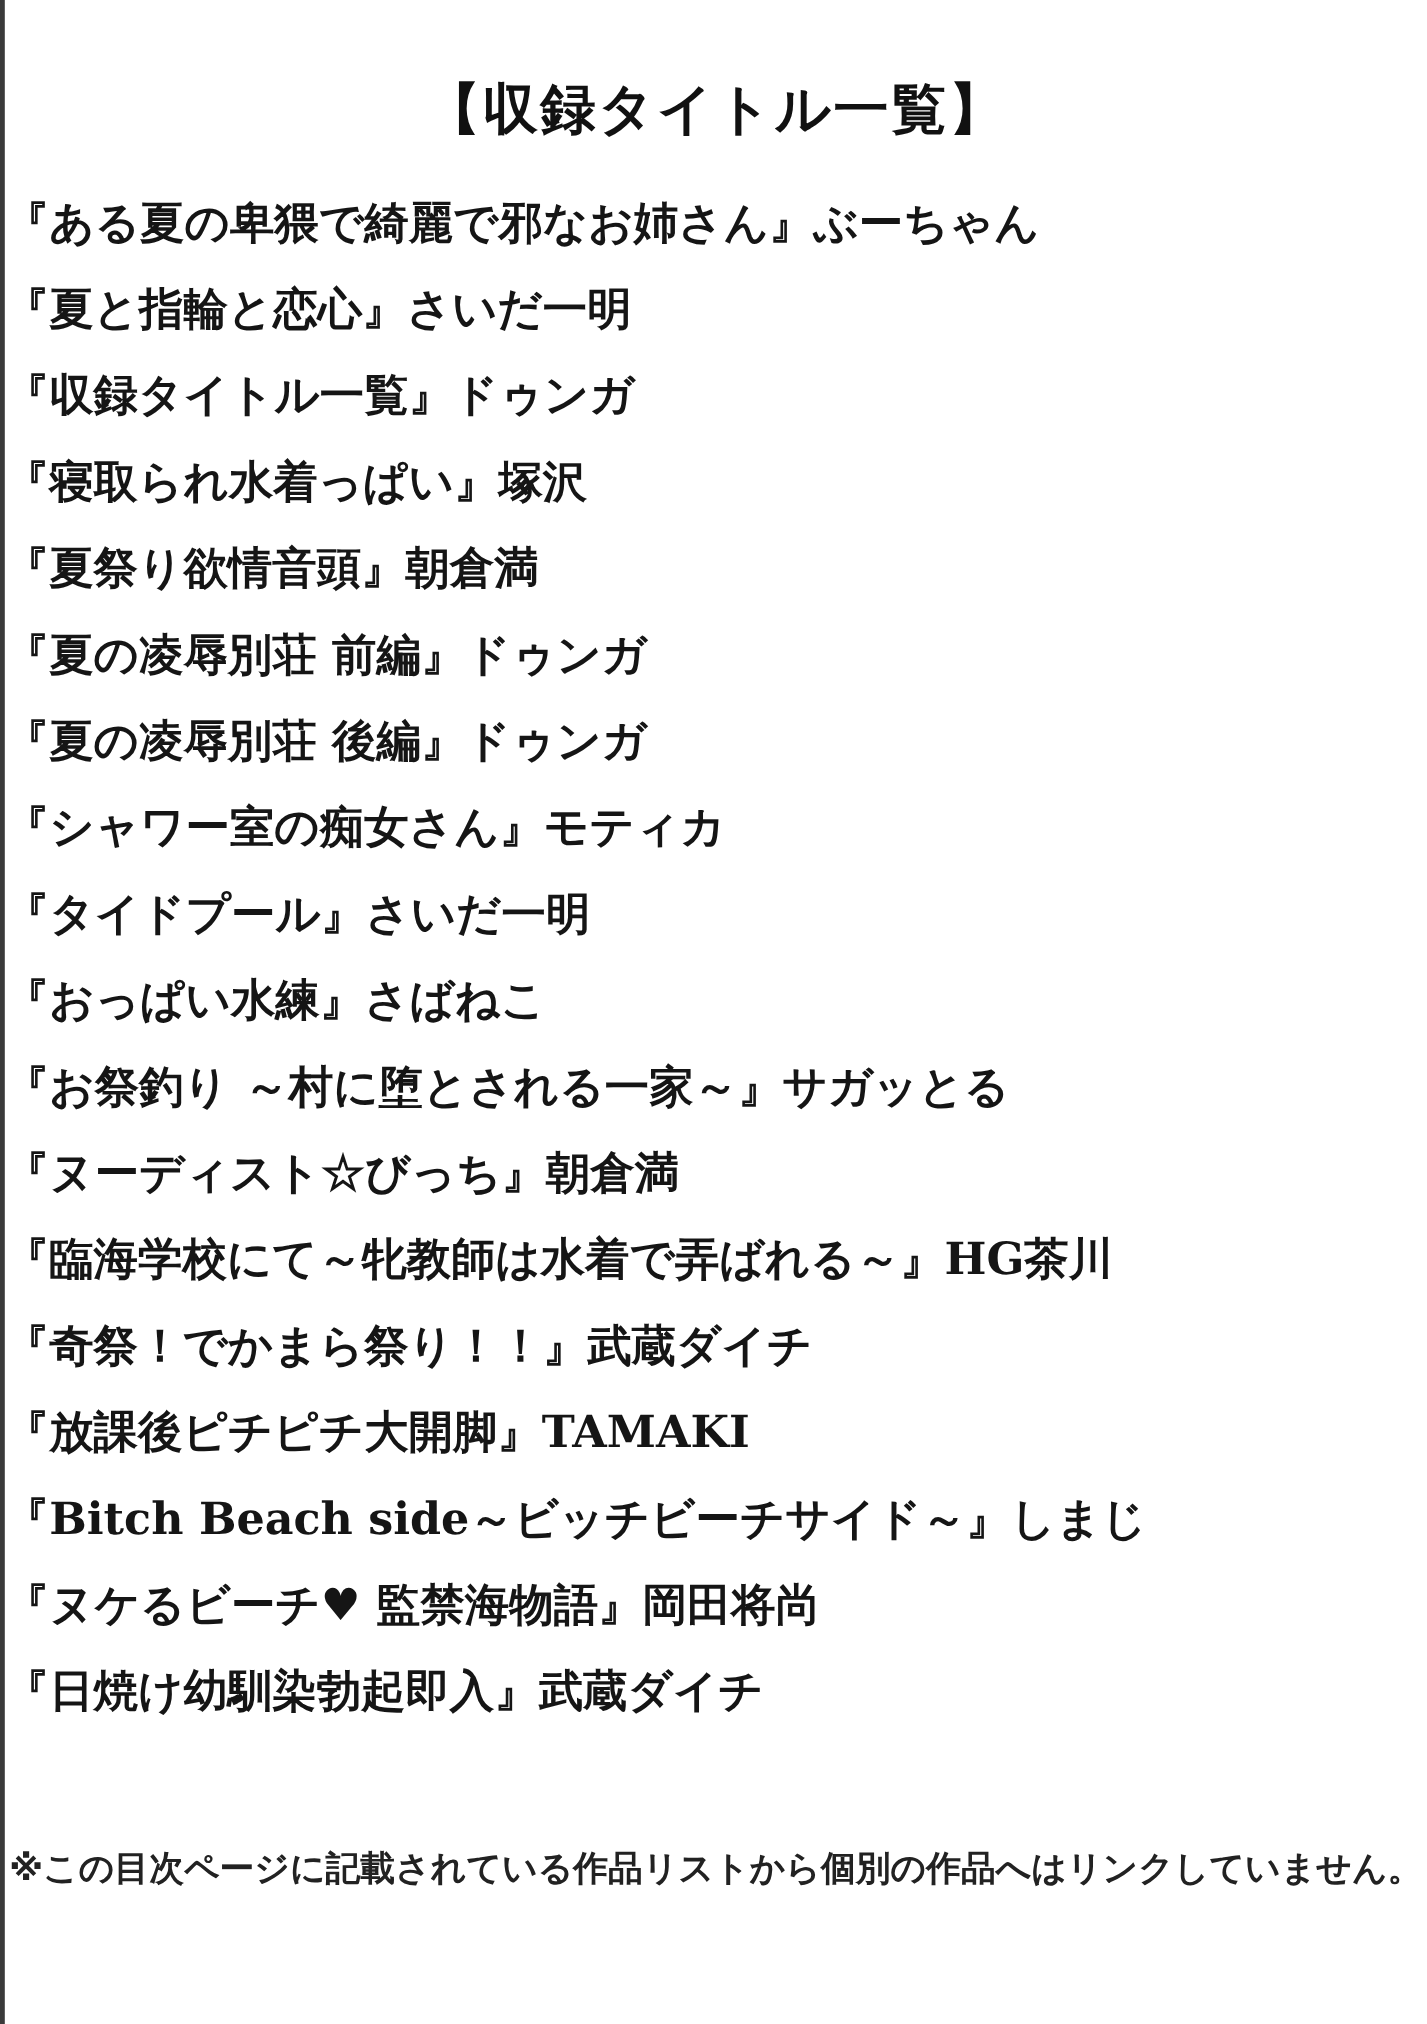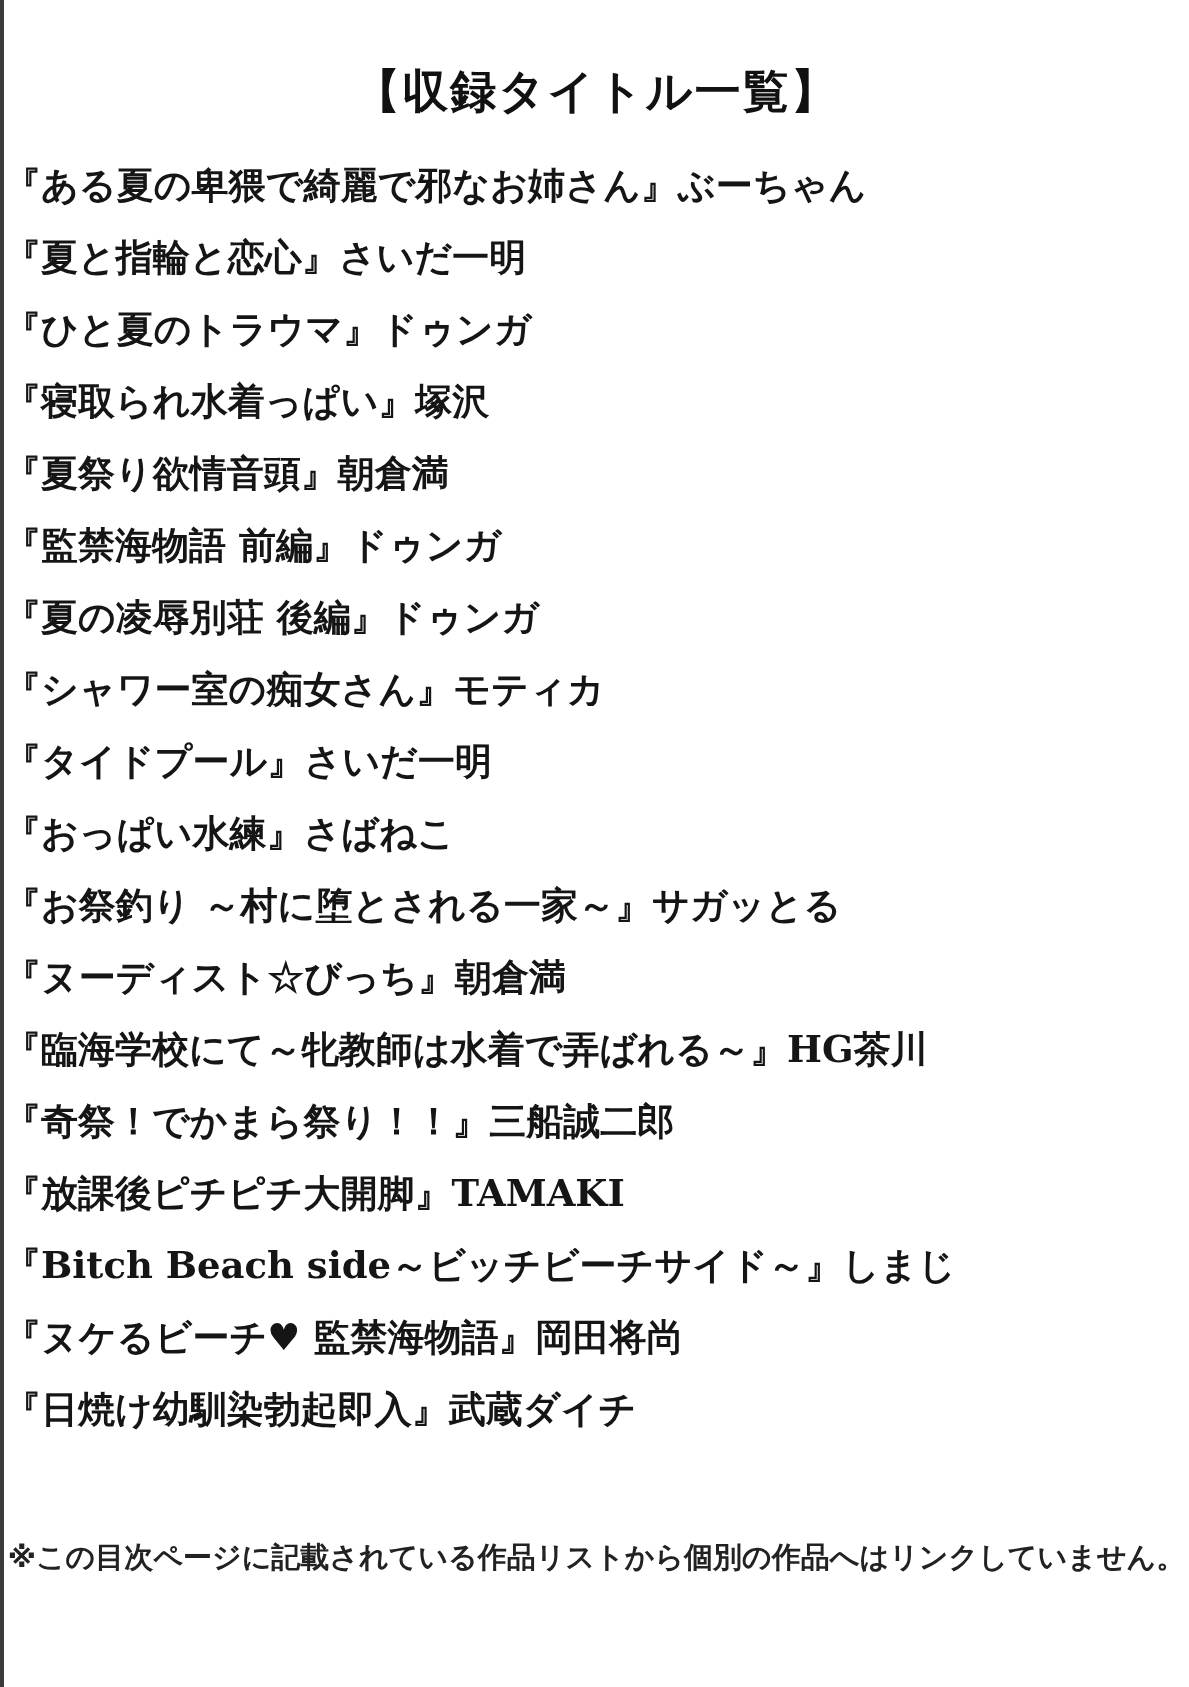--- a/index.html
+++ b/index.html
@@ -55,32 +55,32 @@
 </style>
 </head>
 <body>
 
 <div class="page">
   <h1 class="page-title">【収録タイトル一覧】</h1>
 
   <div class="title-list">
       <div class="list-item">『ある夏の卑猥で綺麗で邪なお姉さん』ぶーちゃん</div>
       <div class="list-item">『夏と指輪と恋心』さいだ一明</div>
-      <div class="list-item">『ひと夏のトラウマ』ドゥンガ</div>
+      <div class="list-item">『収録タイトル一覧』ドゥンガ</div>
       <div class="list-item">『寝取られ水着っぱい』塚沢</div>
       <div class="list-item">『夏祭り欲情音頭』朝倉満</div>
-      <div class="list-item">『監禁海物語 前編』ドゥンガ</div>
+      <div class="list-item">『夏の凌辱別荘 前編』ドゥンガ</div>
       <div class="list-item">『夏の凌辱別荘 後編』ドゥンガ</div>
       <div class="list-item">『シャワー室の痴女さん』モティカ</div>
       <div class="list-item">『タイドプール』さいだ一明</div>
       <div class="list-item">『おっぱい水練』さばねこ</div>
       <div class="list-item">『お祭釣り ～村に堕とされる一家～』サガッとる</div>
       <div class="list-item">『ヌーディスト☆びっち』朝倉満</div>
       <div class="list-item">『臨海学校にて～牝教師は水着で弄ばれる～』HG茶川</div>
-      <div class="list-item">『奇祭！でかまら祭り！！』三船誠二郎</div>
+      <div class="list-item">『奇祭！でかまら祭り！！』武蔵ダイチ</div>
       <div class="list-item">『放課後ピチピチ大開脚』TAMAKI</div>
       <div class="list-item">『Bitch Beach side～ビッチビーチサイド～』しまじ</div>
       <div class="list-item">『ヌケるビーチ♥ 監禁海物語』岡田将尚</div>
       <div class="list-item">『日焼け幼馴染勃起即入』武蔵ダイチ</div>
     </div>
 
   <div class="footer-note">
     <p class="footer-line">※この目次ページに記載されている作品リストから個別の作品へはリンクしていません。</p>
   </div>
 </div>

